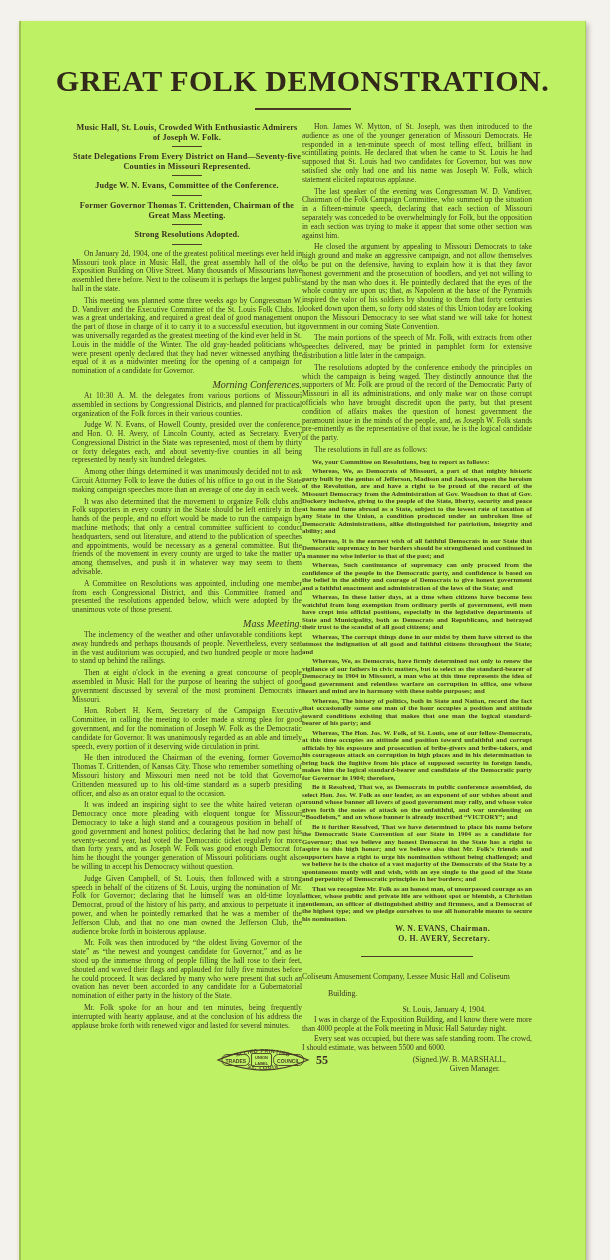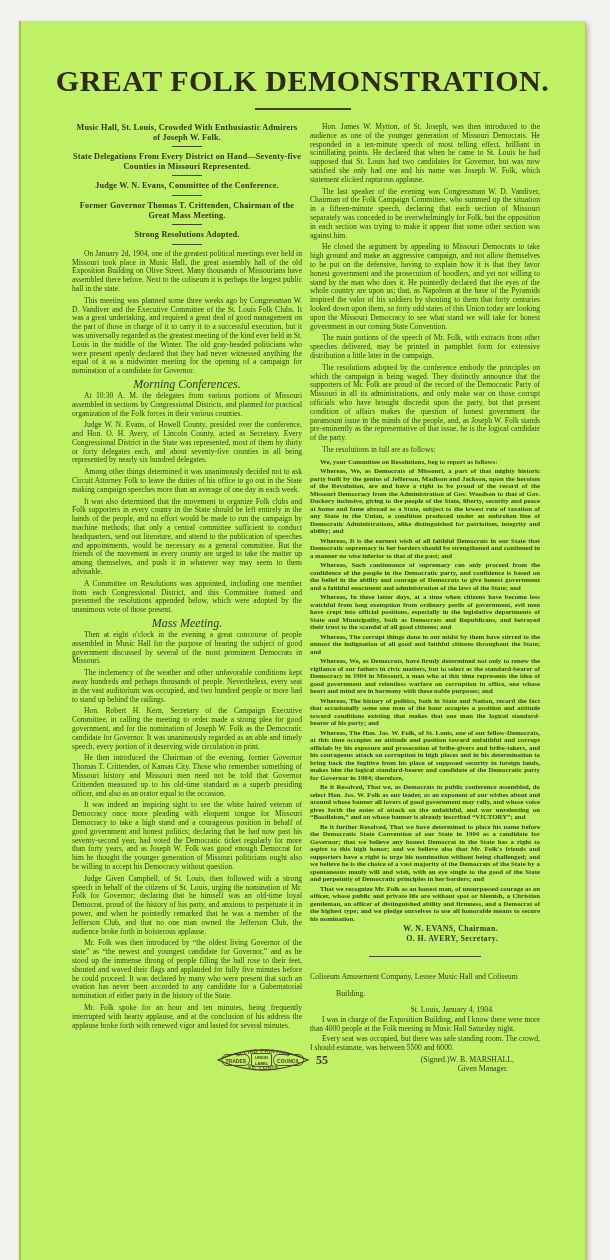--- a/index.html
+++ b/index.html
@@ -16,32 +16,32 @@
       inset 2px 0 0 rgba(90,75,50,.30),
       inset 0 -2px 0 rgba(90,75,50,.25),
       inset -1px 0 0 rgba(90,75,50,.18);
   }
   .headline {
     margin-top:44px; text-align:center;
     font-weight:bold; font-size:30px; line-height:32px;
     letter-spacing:.5px; color:#32291b;
   }
   .headline-rule { width:96px; border:0; border-top:2px solid #4a3c28; margin:11px auto 0; }
-  .cols { display:flex; gap:8px; padding:13px 38px 0 53px; box-sizing:border-box; }
+  .cols { display:flex; gap:0; padding:13px 38px 0 53px; box-sizing:border-box; }
   .col { width:230px; display:flex; flex-direction:column; }
   .deck-item {
     font-weight:bold; font-size:8.2px; line-height:9.6px;
     text-align:center; letter-spacing:.2px; color:#3a2f20;
   }
   .deck-divider { width:30px; border:0; border-top:1px solid #4a3c28; margin:4px auto 5px; }
   .bodyp {
     font-size:7.6px; line-height:8.8px; text-align:justify;
     text-indent:12px; margin:0 0 3px;
   }
-  .ital-head { font-style:italic; text-align:center; font-size:12px; line-height:9px; margin:1px 0 3px; }
+  .ital-head { font-style:italic; text-align:right; font-size:10px; line-height:9px; margin:1px 0 3px; }
   .resp {
     font-size:6.8px; line-height:7.5px; font-weight:bold; color:#463926;
     text-align:justify; text-indent:10px; margin:0 0 2px;
   }
   .sig {
     text-align:right; padding-right:42px; font-size:7.8px; line-height:10px;
     font-weight:bold; letter-spacing:.4px;
   }
   .sig-divider { width:112px; border:0; border-top:1px solid #4a3c28; margin:12px auto 11px; }
   .aff-head { font-size:7.8px; line-height:17px; padding-left:26px; text-indent:-26px; margin:0; }
@@ -79,22 +79,22 @@
       <p class="bodyp">This meeting was planned some three weeks ago by Congressman W. D. Vandiver and the Executive Committee of the St. Louis Folk Clubs. It was a great undertaking, and required a great deal of good management on the part of those in charge of it to carry it to a successful execution, but it was universally regarded as the greatest meeting of the kind ever held in St. Louis in the middle of the Winter. The old gray-headed politicians who were present openly declared that they had never witnessed anything the equal of it as a midwinter meeting for the opening of a campaign for nomination of a candidate for Governor.</p>
 
       <div class="ital-head">Morning Conferences.</div>
       <p class="bodyp">At 10:30 A. M. the delegates from various portions of Missouri assembled in sections by Congressional Districts, and planned for practical organization of the Folk forces in their various counties.</p>
       <p class="bodyp">Judge W. N. Evans, of Howell County, presided over the conference, and Hon. O. H. Avery, of Lincoln County, acted as Secretary. Every Congressional District in the State was represented, most of them by thirty or forty delegates each, and about seventy-five counties in all being represented by nearly six hundred delegates.</p>
       <p class="bodyp">Among other things determined it was unanimously decided not to ask Circuit Attorney Folk to leave the duties of his office to go out in the State making campaign speeches more than an average of one day in each week.</p>
       <p class="bodyp">It was also determined that the movement to organize Folk clubs and Folk supporters in every county in the State should be left entirely in the hands of the people, and no effort would be made to run the campaign by machine methods; that only a central committee sufficient to conduct headquarters, send out literature, and attend to the publication of speeches and appointments, would be necessary as a general committee. But the friends of the movement in every county are urged to take the matter up among themselves, and push it in whatever way may seem to them advisable.</p>
       <p class="bodyp">A Committee on Resolutions was appointed, including one member from each Congressional District, and this Committee framed and presented the resolutions appended below, which were adopted by the unanimous vote of those present.</p>
 
       <div class="ital-head">Mass Meeting.</div>
+      <p class="bodyp">The inclemency of the weather and other unfavorable conditions kept away hundreds and perhaps thousands of people. Nevertheless, every seat in the vast auditorium was occupied, and two hundred people or more had to stand up behind the railings.</p>
       <p class="bodyp">Then at eight o'clock in the evening a great concourse of people assembled in Music Hall for the purpose of hearing the subject of good government discussed by several of the most prominent Democrats in Missouri.</p>
-      <p class="bodyp">The inclemency of the weather and other unfavorable conditions kept away hundreds and perhaps thousands of people. Nevertheless, every seat in the vast auditorium was occupied, and two hundred people or more had to stand up behind the railings.</p>
       <p class="bodyp">Hon. Robert H. Kern, Secretary of the Campaign Executive Committee, in calling the meeting to order made a strong plea for good government, and for the nomination of Joseph W. Folk as the Democratic candidate for Governor. It was unanimously regarded as an able and timely speech, every portion of it deserving wide circulation in print.</p>
       <p class="bodyp">He then introduced the Chairman of the evening, former Governor Thomas T. Crittenden, of Kansas City. Those who remember something of Missouri history and Missouri men need not be told that Governor Crittenden measured up to his old-time standard as a superb presiding officer, and also as an orator equal to the occasion.</p>
       <p class="bodyp">It was indeed an inspiring sight to see the white haired veteran of Democracy once more pleading with eloquent tongue for Missouri Democracy to take a high stand and a courageous position in behalf of good government and honest politics; declaring that he had now past his seventy-second year, had voted the Democratic ticket regularly for more than forty years, and as Joseph W. Folk was good enough Democrat for him he thought the younger generation of Missouri politicians ought also be willing to accept his Democracy without question.</p>
       <p class="bodyp">Judge Given Campbell, of St. Louis, then followed with a strong speech in behalf of the citizens of St. Louis, urging the nomination of Mr. Folk for Governor; declaring that he himself was an old-time loyal Democrat, proud of the history of his party, and anxious to perpetuate it in power, and when he pointedly remarked that he was a member of the Jefferson Club, and that no one man owned the Jefferson Club, the audience broke forth in boisterous applause.</p>
       <p class="bodyp">Mr. Folk was then introduced by “the oldest living Governor of the state” as “the newest and youngest candidate for Governor,” and as he stood up the immense throng of people filling the hall rose to their feet, shouted and waved their flags and applauded for fully five minutes before he could proceed. It was declared by many who were present that such an ovation has never been accorded to any candidate for a Gubernatorial nomination of either party in the history of the State.</p>
       <p class="bodyp">Mr. Folk spoke for an hour and ten minutes, being frequently interrupted with hearty applause, and at the conclusion of his address the applause broke forth with renewed vigor and lasted for several minutes.</p>
 
       <div class="stamp-row">
         <svg width="96" height="42" viewBox="0 0 96 42">
           <path d="M3,21 Q48,1 93,21 Q48,41 3,21 Z" fill="none" stroke="#4a3c28" stroke-width="1.3"></path>

